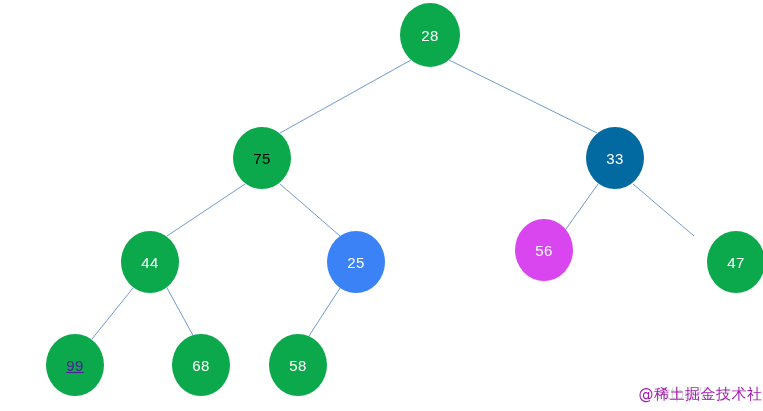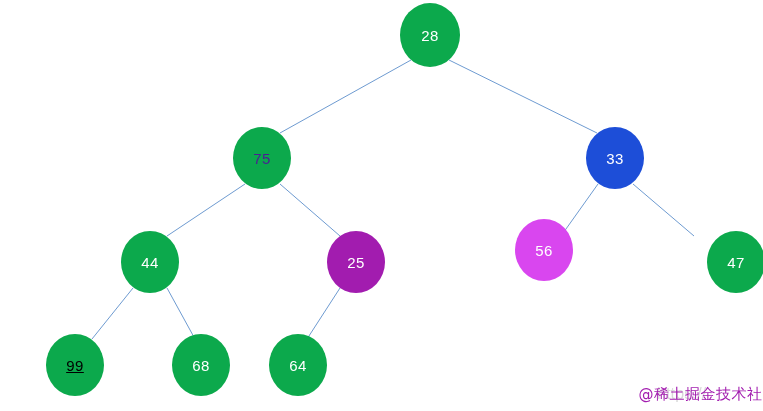--- a/index.html
+++ b/index.html
@@ -80,45 +80,45 @@
       <line x1="110" y1="288" x2="69" y2="339" stroke="#6E9BD1" stroke-width="1"></line>
       <line x1="144" y1="288" x2="172" y2="339" stroke="#6E9BD1" stroke-width="1"></line>
       <line x1="317" y1="288" x2="284" y2="339" stroke="#6E9BD1" stroke-width="1"></line>
     </svg>
 
   <div id="nodes-layer">
       <div class="node" style="left: 377px; top: 3px; width: 60px; height: 64px; background: rgb(12, 169, 76);">
         <span class="node-label" style="color: rgb(255, 255, 255);">28</span>
       </div>
       <div class="node" style="left: 210px; top: 127px; width: 58px; height: 62px; background: rgb(12, 169, 76);">
-        <span class="node-label" style="color: #4c1d95;">75</span>
+        <span class="node-label" style="color: #000000;">75</span>
       </div>
-      <div class="node" style="left: 563px; top: 127px; width: 58px; height: 62px; background: #1d4ed8; align-items: center;">
+      <div class="node" style="left: 563px; top: 127px; width: 58px; height: 62px; background: #0369a1; align-items: center;">
         <span class="node-label" style="color: rgb(255, 255, 255);">33</span>
       </div>
       <div class="node" style="left: 98px; top: 231px; width: 58px; height: 62px; background: rgb(12, 169, 76);">
         <span class="node-label" style="color: rgb(255, 255, 255);">44</span>
       </div>
-      <div class="node" style="left: 304px; top: 231px; width: 58px; height: 62px; background: #a21caf;">
+      <div class="node" style="left: 304px; top: 231px; width: 58px; height: 62px; background: #3b82f6;">
         <span class="node-label" style="color: rgb(255, 255, 255);">25</span>
       </div>
       <div class="node" style="left: 492px; top: 219px; width: 58px; height: 62px; background: #d946ef;">
         <span class="node-label" style="color: rgb(255, 255, 255);">56</span>
       </div>
       <div class="node" style="left: 684px; top: 231px; width: 58px; height: 62px; background: rgb(12, 169, 76);">
         <span class="node-label" style="color: rgb(255, 255, 255);">47</span>
       </div>
       <div class="node" style="left: 23px; top: 334px; width: 58px; height: 62px; background: rgb(12, 169, 76);">
-        <span class="node-label" style="color: #000000; text-decoration: underline;">99</span>
+        <span class="node-label" style="color: #4c1d95; text-decoration: underline;">99</span>
       </div>
       <div class="node" style="left: 149px; top: 334px; width: 58px; height: 62px; background: rgb(12, 169, 76);">
         <span class="node-label" style="color: rgb(255, 255, 255);">68</span>
       </div>
       <div class="node" style="left: 246px; top: 334px; width: 58px; height: 62px; background: rgb(12, 169, 76);">
-        <span class="node-label" style="color: rgb(255, 255, 255);">64</span>
+        <span class="node-label" style="color: rgb(255, 255, 255);">58</span>
       </div>
     </div>
 
   <div id="watermark">
     <span class="wm-url">https://</span>
     <span class="wm-name">@稀土掘金技术社区</span>
   </div>
 
 </div>
 

